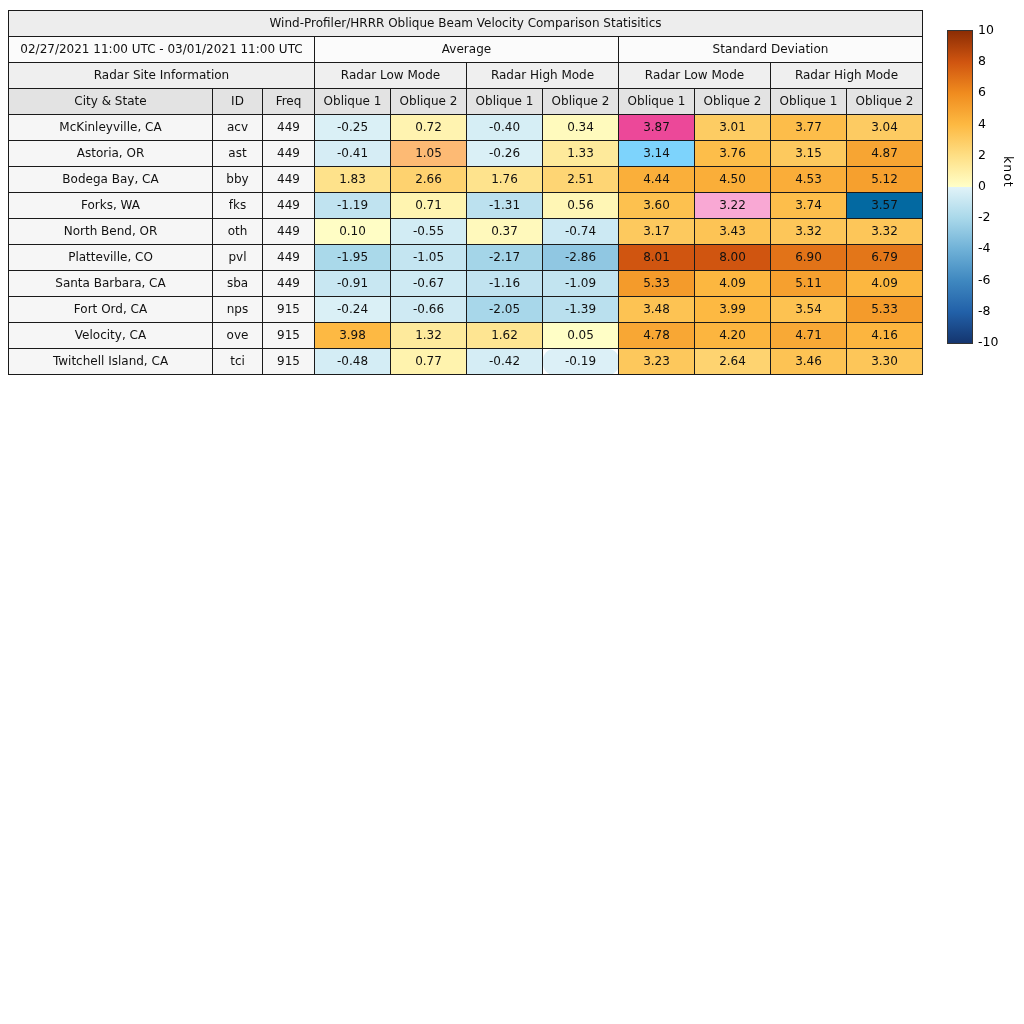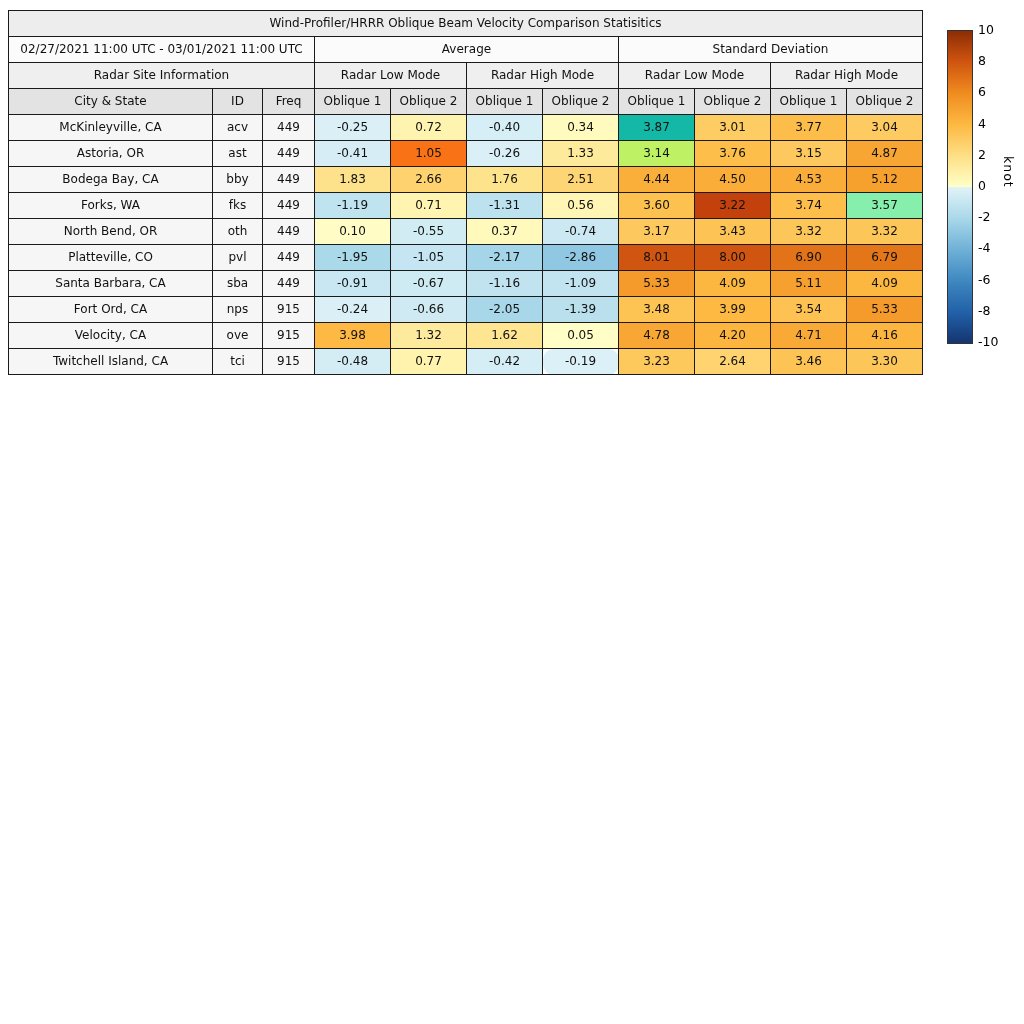--- a/index.html
+++ b/index.html
@@ -89,34 +89,34 @@
     </tbody>
     <tbody id="rows">
         <tr>
           <td class="meta">McKinleyville, CA</td>
           <td class="meta">acv</td>
           <td class="meta">449</td>
           <td style="background: rgb(218, 240, 246);">-0.25</td>
           <td style="background: rgb(255, 243, 176);">0.72</td>
           <td style="background: rgb(214, 238, 245);">-0.40</td>
           <td style="background: rgb(255, 250, 189);">0.34</td>
-          <td style="background: #14b8a6;">3.87</td>
+          <td style="background: #ec4899;">3.87</td>
           <td style="background: rgb(253, 204, 99);">3.01</td>
           <td style="background: rgb(253, 189, 74);">3.77</td>
           <td style="background: rgb(253, 203, 98);">3.04</td>
         </tr>
         <tr>
           <td class="meta">Astoria, OR</td>
           <td class="meta">ast</td>
           <td class="meta">449</td>
           <td style="background: rgb(214, 237, 245);">-0.41</td>
-          <td style="background: #f97316;">1.05</td>
+          <td style="background: #fdba74;">1.05</td>
           <td style="background: rgb(218, 240, 246);">-0.26</td>
           <td style="background: rgb(254, 234, 155);">1.33</td>
-          <td style="background: #bef264;">3.14</td>
+          <td style="background: #7dd3fc;">3.14</td>
           <td style="background: rgb(253, 190, 74);">3.76</td>
           <td style="background: rgb(253, 201, 94);">3.15</td>
           <td style="background: rgb(247, 165, 51); margin-top: 28px;">4.87</td>
         </tr>
         <tr>
           <td class="meta">Bodega Bay, CA</td>
           <td class="meta">bby</td>
           <td class="meta">449</td>
           <td style="background: rgb(254, 226, 139);">1.83</td>
           <td style="background: rgb(254, 210, 111);">2.66</td>
@@ -129,23 +129,23 @@
         </tr>
         <tr>
           <td class="meta">Forks, WA</td>
           <td class="meta">fks</td>
           <td class="meta">449</td>
           <td style="background: rgb(192, 227, 240);">-1.19</td>
           <td style="background: rgb(255, 244, 176);">0.71</td>
           <td style="background: rgb(188, 225, 239);">-1.31</td>
           <td style="background: rgb(255, 246, 181);">0.56</td>
           <td style="background: rgb(253, 193, 79);">3.60</td>
-          <td style="background: #c2410c; margin-top: 36px;">3.22</td>
+          <td style="background: #f9a8d4; margin-top: 36px;">3.22</td>
           <td style="background: rgb(253, 190, 75);">3.74</td>
-          <td style="background: #86efac;">3.57</td>
+          <td style="background: #0369a1;">3.57</td>
         </tr>
         <tr>
           <td class="meta">North Bend, OR</td>
           <td class="meta">oth</td>
           <td class="meta">449</td>
           <td style="background: rgb(255, 253, 197);">0.10</td>
           <td style="background: rgb(210, 236, 244);">-0.55</td>
           <td style="background: rgb(255, 249, 188);">0.37</td>
           <td style="background: rgb(204, 233, 243);">-0.74</td>
           <td style="background: rgb(253, 201, 94);">3.17</td>

